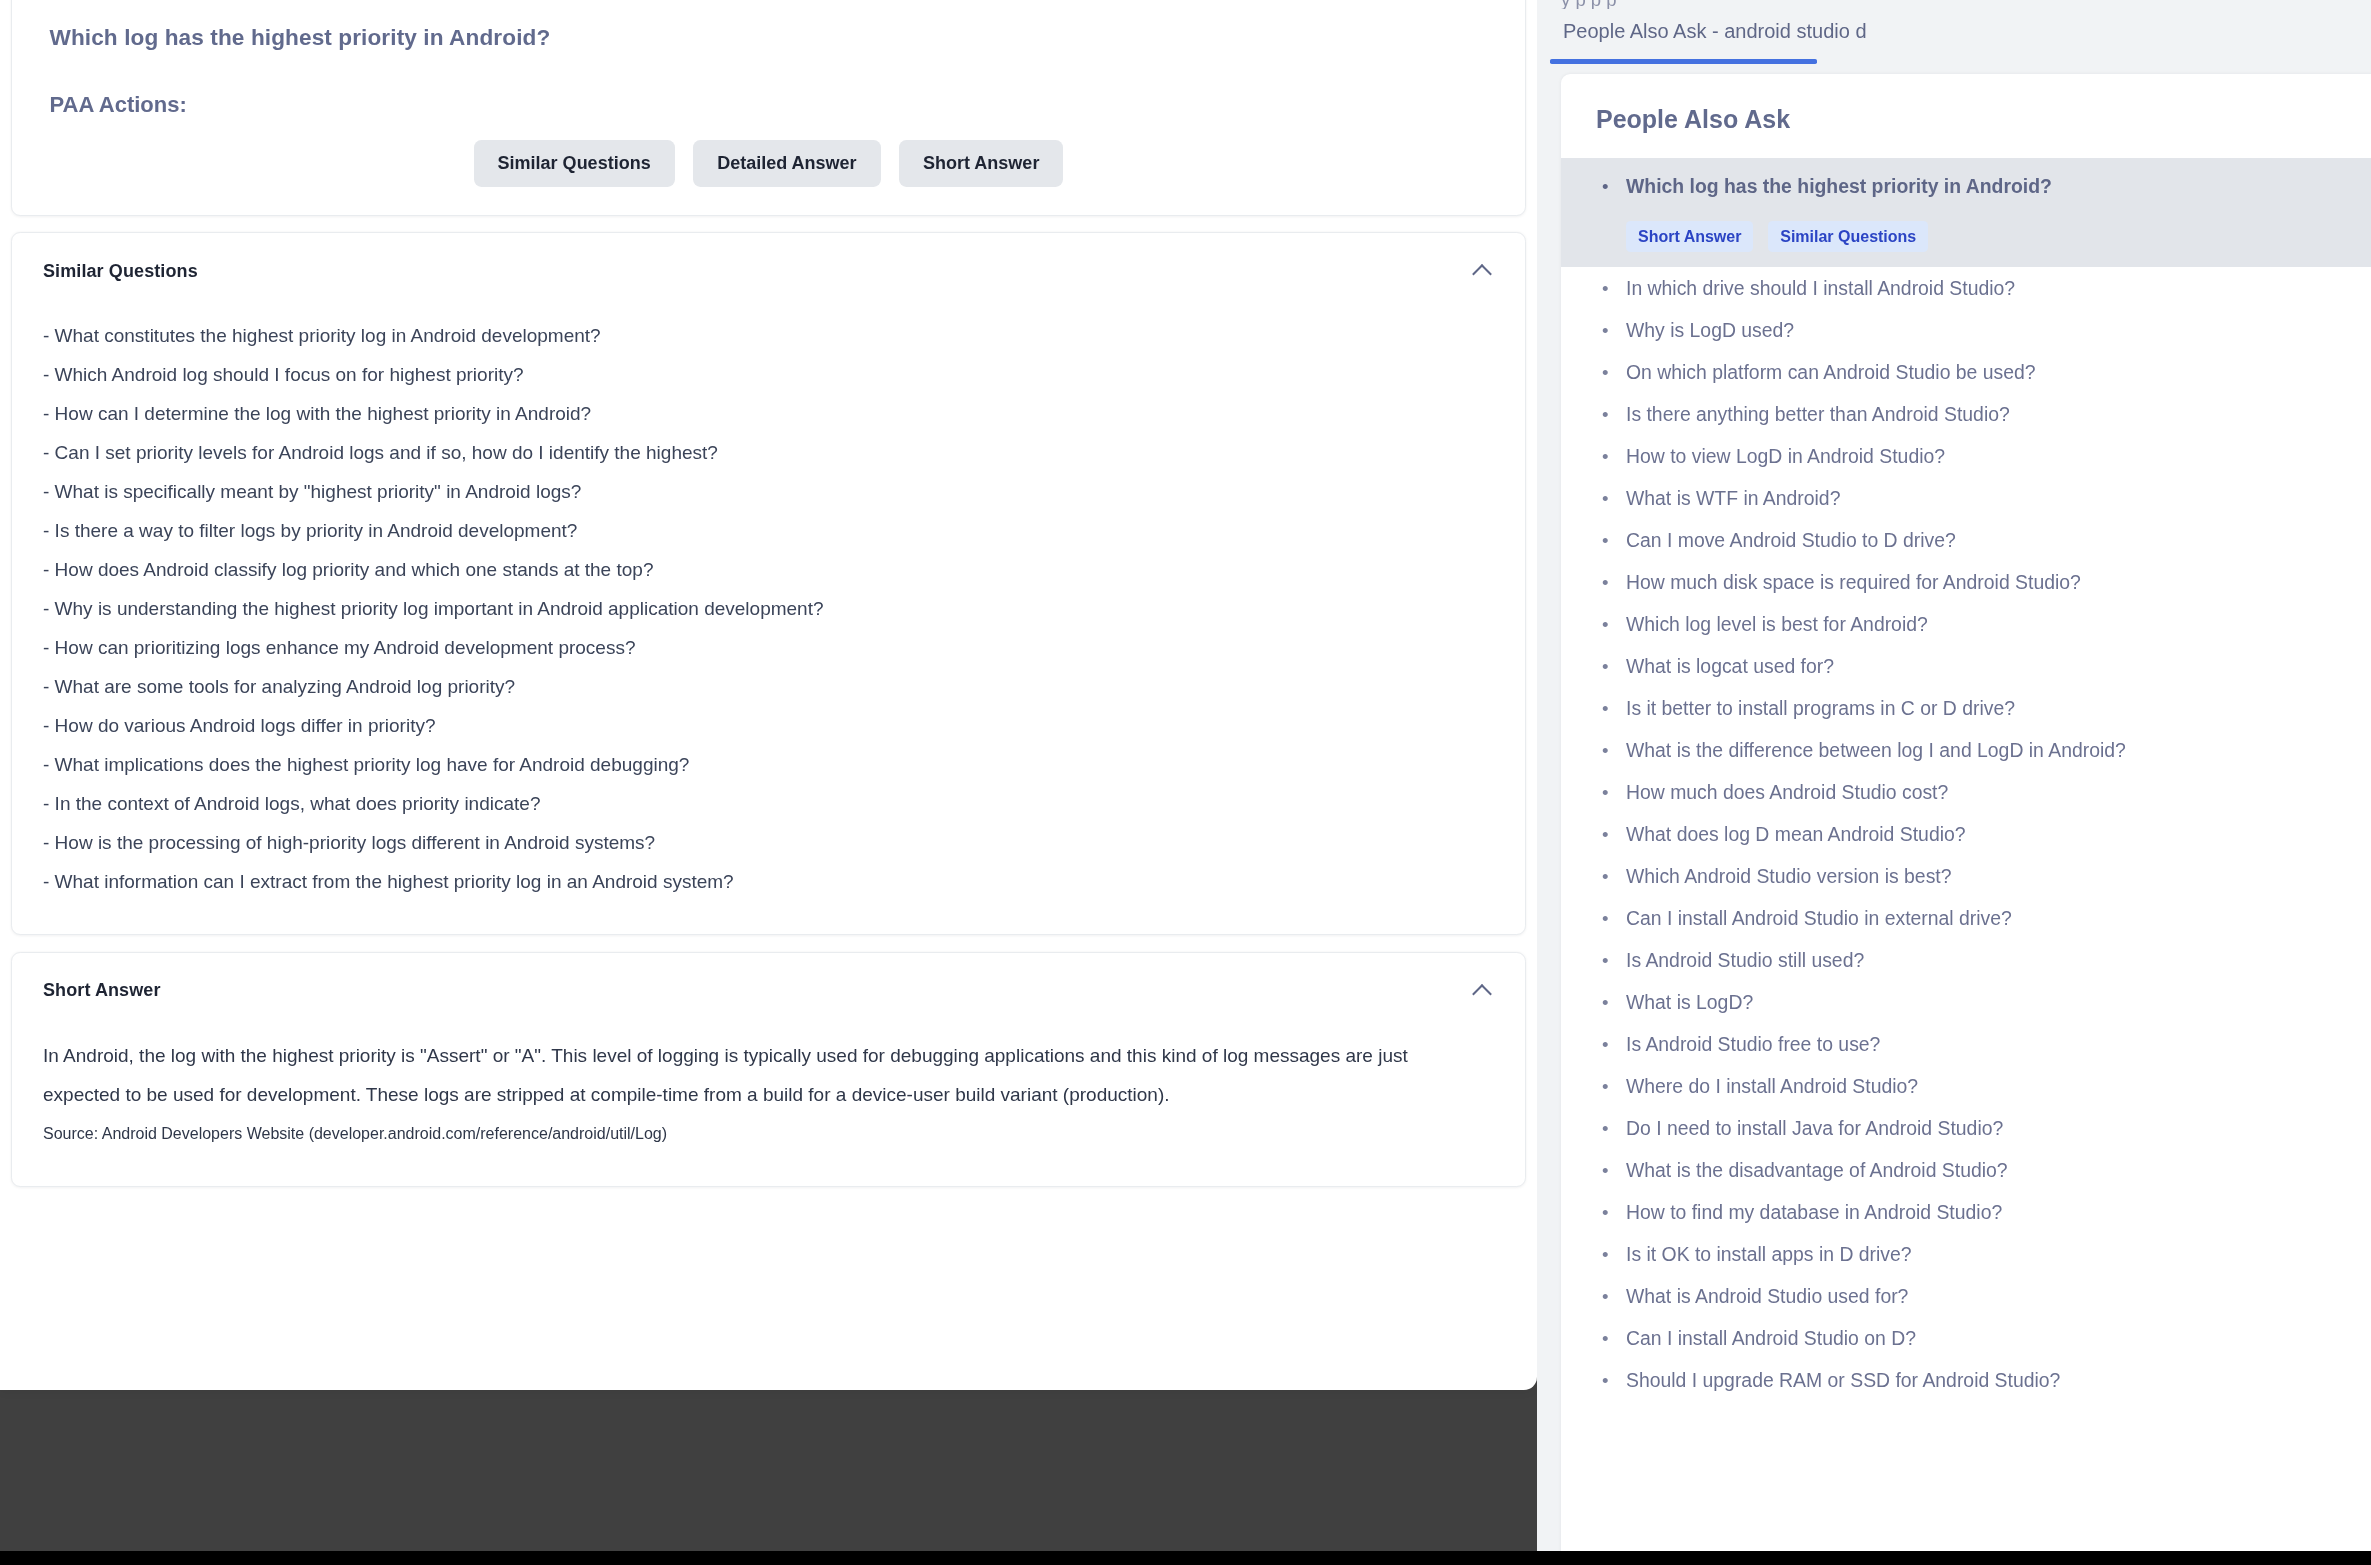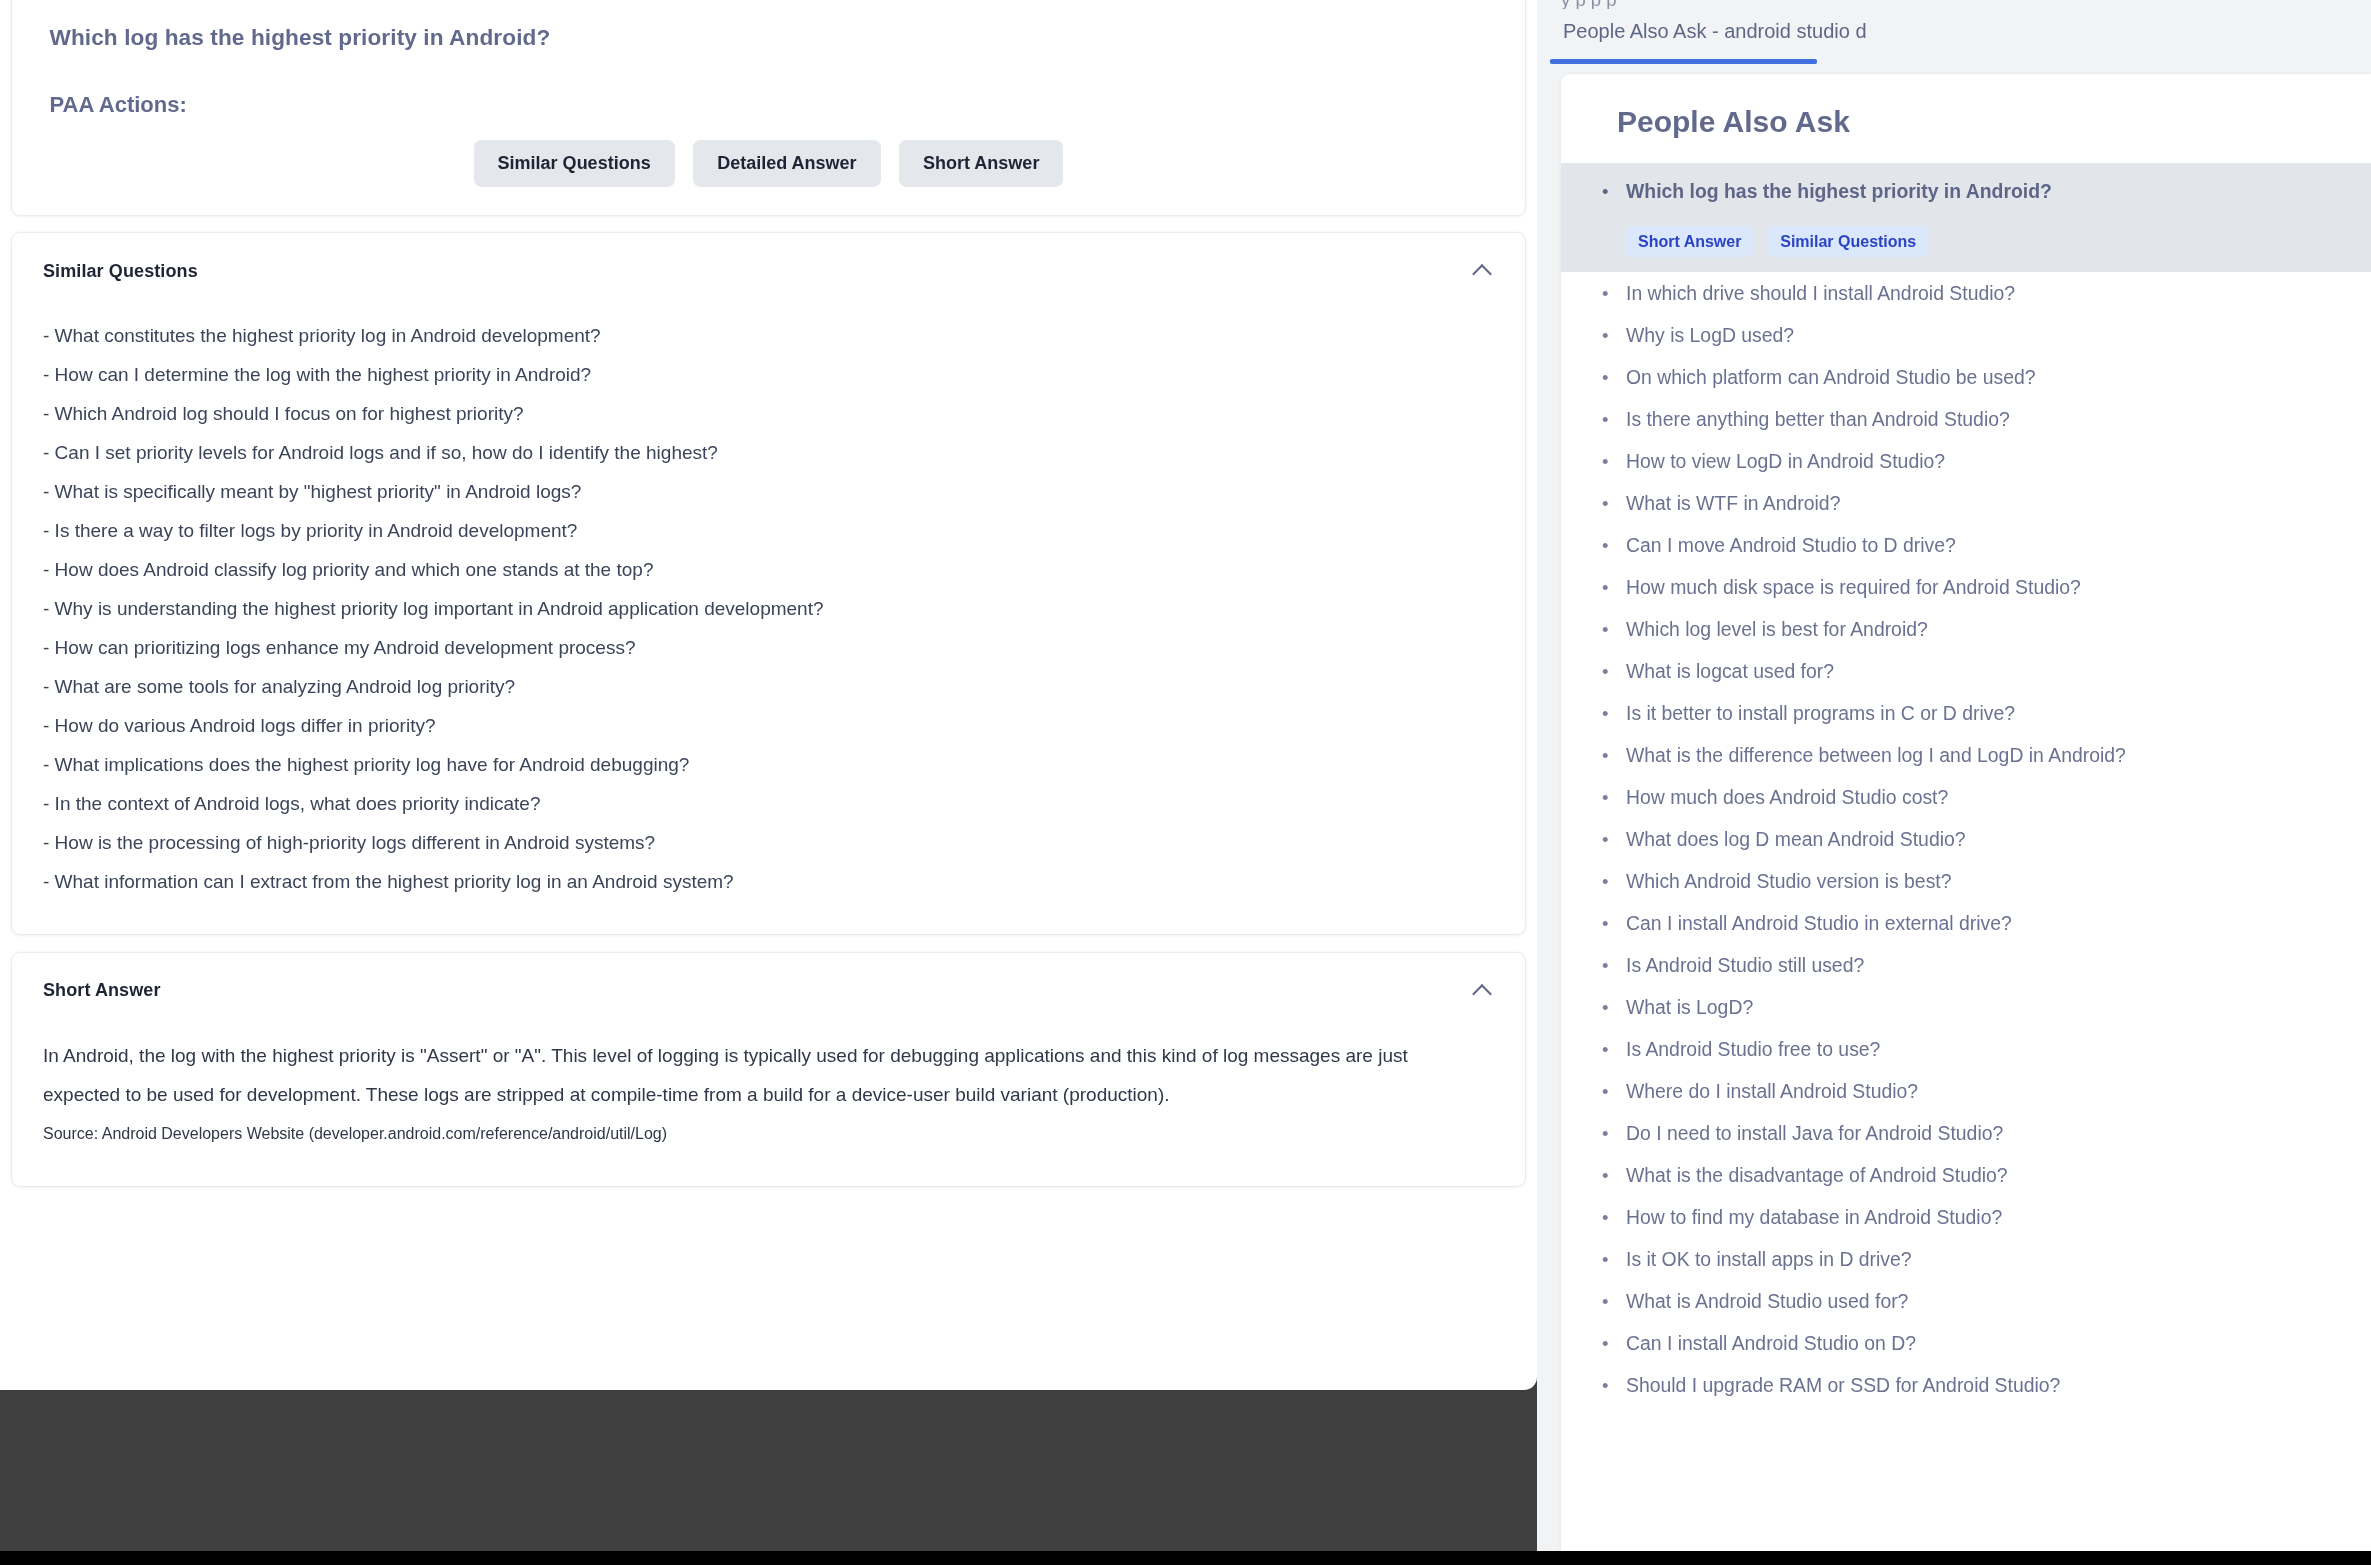--- a/index.html
+++ b/index.html
@@ -186,24 +186,24 @@
     left: 24px; top: 74px;
     width: 811px;
     min-height: 1477px;
     background: #ffffff;
     border-radius: 9.2px 0 0 0;
     box-shadow: 0 0.9px 3.7px rgba(16,24,40,.07);
     padding: 31px 0 0 0;
     overflow: hidden;
   }
   .panel-title {
-    font-size: 30px;
+    font-size: 25px;
     font-weight: bold;
     color: #616a8d;
-    padding: 0 0 0 56px;
+    padding: 0 0 0 35px;
     margin-bottom: 24px;
   }
   .q-row {
     position: relative;
     padding: 6.5px 0 6.5px 41px;
     display: flex;
     align-items: flex-start;
   }
   .q-row .bullet {
     flex: none;
@@ -266,22 +266,22 @@
         </div>
       </div>
 
       <div class="card section-card">
         <div class="section-head">
           <span class="section-title">Similar Questions</span>
           <span class="chev"></span>
         </div>
         <div class="section-body" id="sq-body">
             <div class="q-line">- What constitutes the highest priority log in Android development?</div>
+            <div class="q-line">- Which Android log should I focus on for highest priority?</div>
             <div class="q-line">- How can I determine the log with the highest priority in Android?</div>
-            <div class="q-line">- Which Android log should I focus on for highest priority?</div>
             <div class="q-line">- Can I set priority levels for Android logs and if so, how do I identify the highest?</div>
             <div class="q-line">- What is specifically meant by "highest priority" in Android logs?</div>
             <div class="q-line">- Is there a way to filter logs by priority in Android development?</div>
             <div class="q-line">- How does Android classify log priority and which one stands at the top?</div>
             <div class="q-line">- Why is understanding the highest priority log important in Android application development?</div>
             <div class="q-line">- How can prioritizing logs enhance my Android development process?</div>
             <div class="q-line">- What are some tools for analyzing Android log priority?</div>
             <div class="q-line">- How do various Android logs differ in priority?</div>
             <div class="q-line">- What implications does the highest priority log have for Android debugging?</div>
             <div class="q-line">- In the context of Android logs, what does priority indicate?</div>

